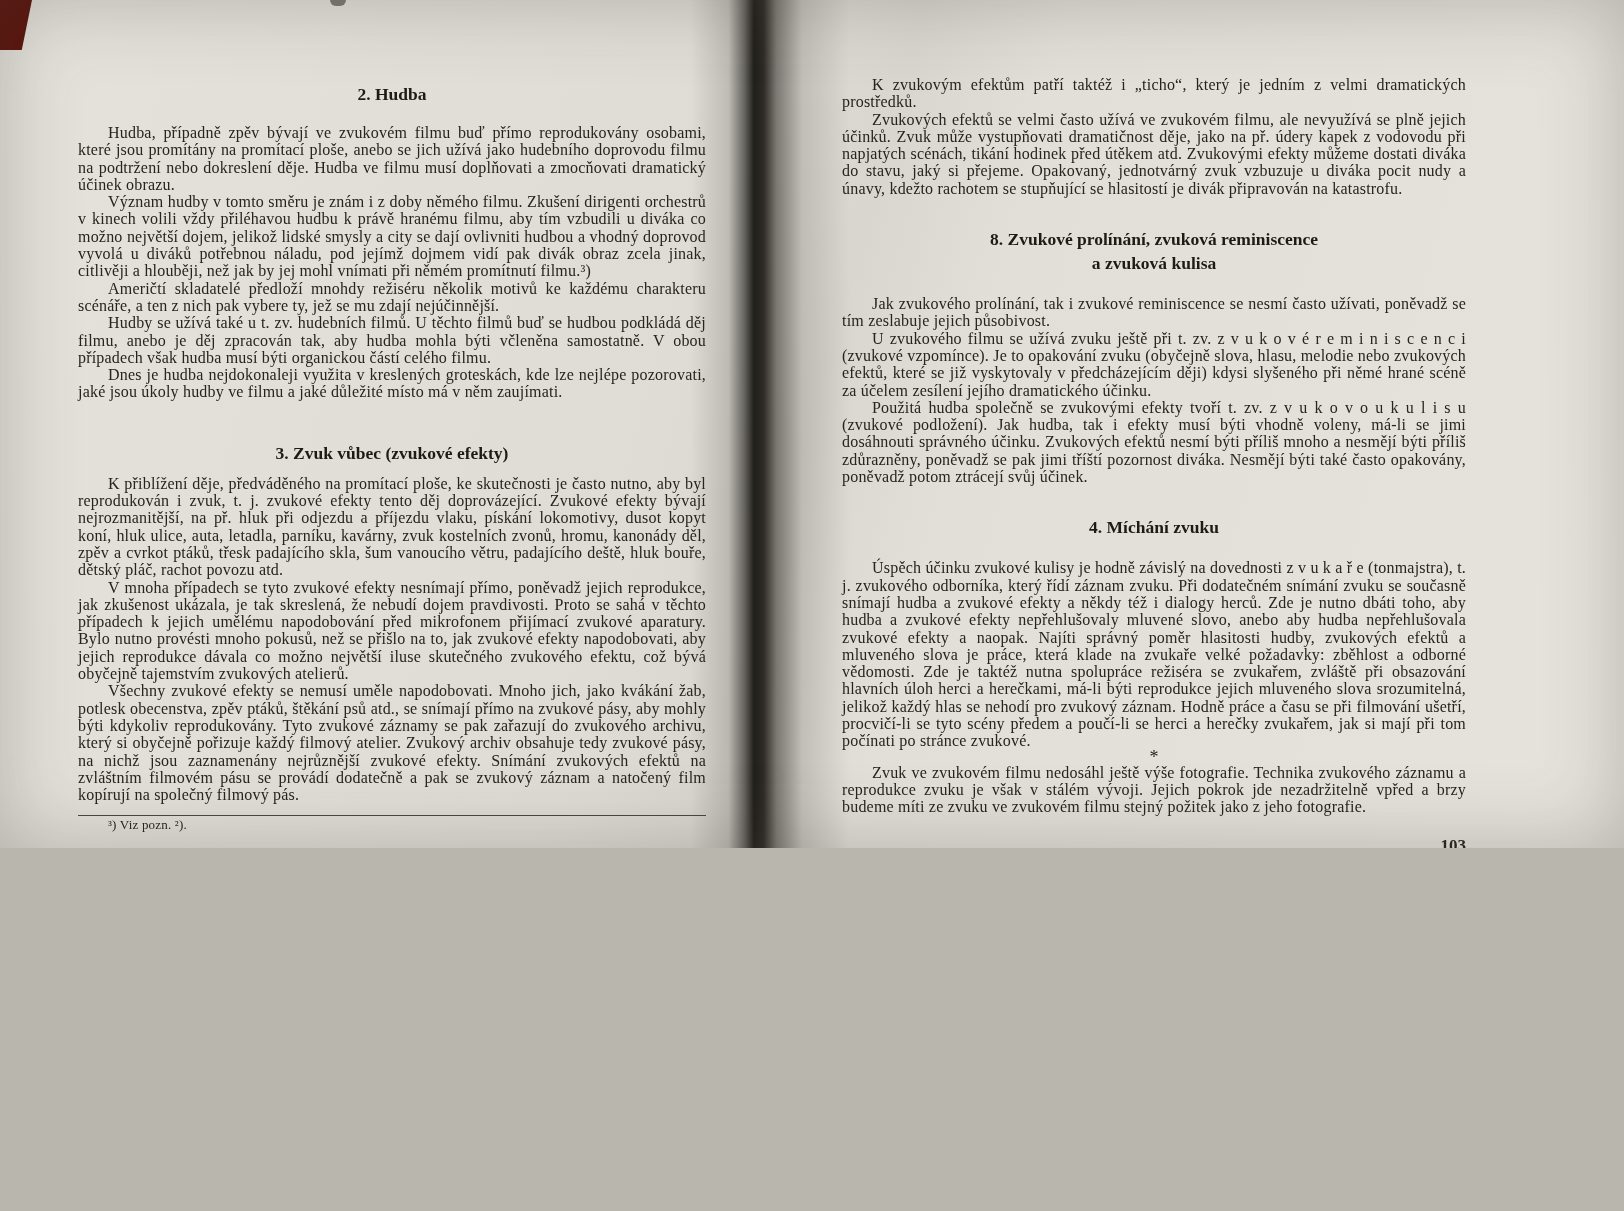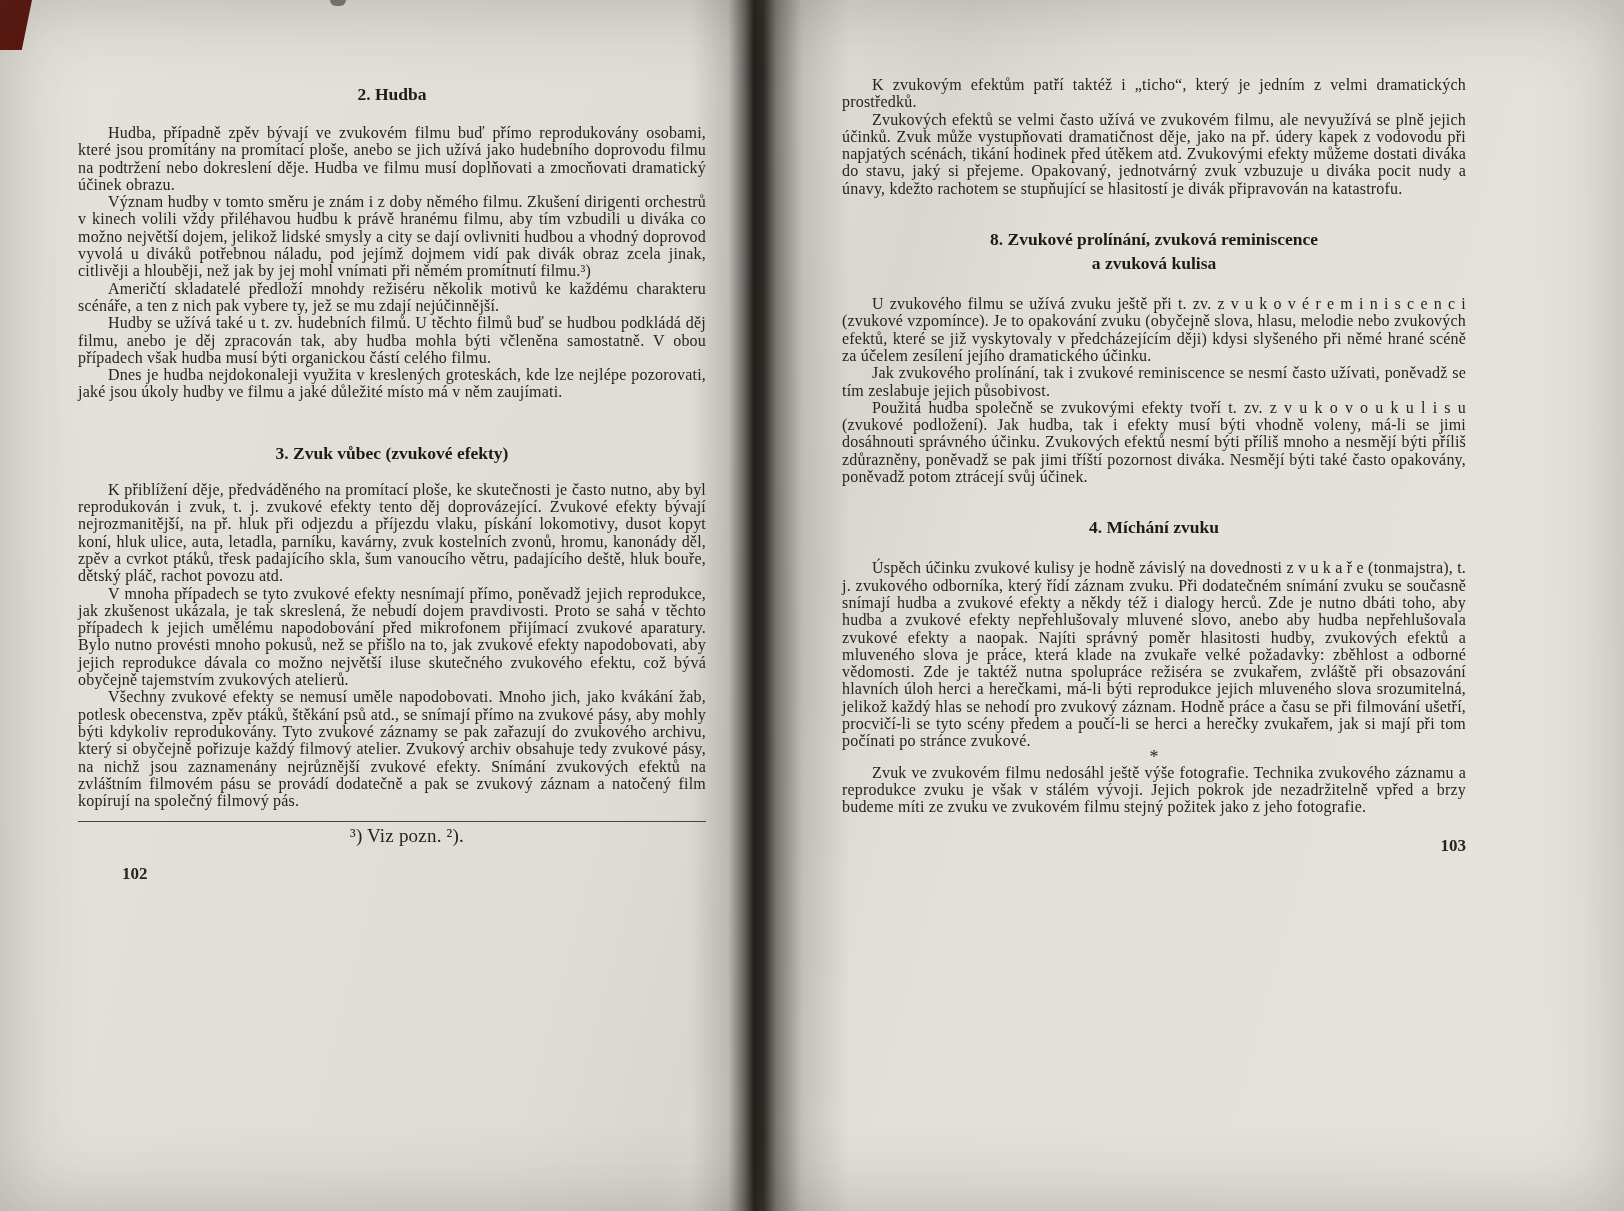--- a/index.html
+++ b/index.html
@@ -1,19 +1,19 @@
 <!DOCTYPE html>
 <html><head>
 <meta charset="utf-8">
 <style>
   html, body { margin: 0; padding: 0; background: #b9b6ae; }
   .spread {
     position: relative;
     width: 1624px;
-    height: 1211px;
+    height: 848px;
     overflow: hidden;
     background: linear-gradient(105deg, #e4e2db 0%, #dedcd5 42%, #d9d6cf 50%, #e1dfd8 58%, #e5e3dc 100%);
     font-family: "Liberation Serif", "DejaVu Serif", serif;
     color: #26241f;
   }
   .spread::after {
     content: "";
     position: absolute;
     inset: 0;
     box-shadow: inset 0 0 80px rgba(70, 66, 58, 0.30);
@@ -68,33 +68,32 @@
   h2 {
     margin: 0;
     text-align: center;
     font-size: 17.5px;
     line-height: 24px;
     font-weight: bold;
     color: #1d1b16;
     white-space: pre-line;
   }
   .section-first > h2 { margin: 2px 0 18px; }
-  .section-next  > h2 { margin: 40px 0 16px; }
+  .section-next  > h2 { margin: 40px 0 10px; }
   .page-right .section-next > h2 { margin: 30px 0 20px; }
 
   .footnote-rule {
     margin-top: 12px;
     border-top: 1.5px solid #4a463f;
     width: 100%;
   }
   .footnote {
-    font-size: 19px;
+    font-size: 13px;
     line-height: 17px;
-    margin-top: 5px;
-    text-align: center;
+    text-align: left;
     text-indent: 30px;
   }
   .page-number {
     font-size: 17px;
     font-weight: bold;
     margin-top: 20px;
     margin-left: 44px;
   }
   .pn-left  { text-align: left; }
   .pn-right { text-align: right; }
@@ -142,22 +141,22 @@
   <div class="gutter"></div>
 
   <div class="page page-right">
 
     <p>K zvukovým efektům patří taktéž i „ticho“, který je jedním z velmi dramatických prostředků.</p>
     <p>Zvukových efektů se velmi často užívá ve zvukovém filmu, ale nevyužívá se plně jejich účinků. Zvuk může vystupňovati dramatičnost děje, jako na př. údery kapek z vodovodu při napjatých scénách, tikání hodinek před útěkem atd. Zvukovými efekty můžeme dostati diváka do stavu, jaký si přejeme. Opakovaný, jednotvárný zvuk vzbuzuje u diváka pocit nudy a únavy, kdežto rachotem se stupňující se hlasitostí je divák připravován na katastrofu.</p>
 
     <section class="section section-next">
       <h2>8. Zvukové prolínání, zvuková reminiscence
 a zvuková kulisa</h2>
+      <p>Jak zvukového prolínání, tak i zvukové reminiscence se nesmí často užívati, poněvadž se tím zeslabuje jejich působivost.</p>
       <p>U zvukového filmu se užívá zvuku ještě při t. zv. z v u k o v é  r e m i n i s c e n c i  (zvukové vzpomínce). Je to opakování zvuku (obyčejně slova, hlasu, melodie nebo zvukových efektů, které se již vyskytovaly v předcházejícím ději) kdysi slyšeného při němé hrané scéně za účelem zesílení jejího dramatického účinku.</p>
-      <p>Jak zvukového prolínání, tak i zvukové reminiscence se nesmí často užívati, poněvadž se tím zeslabuje jejich působivost.</p>
       <p>Použitá hudba společně se zvukovými efekty tvoří t. zv. z v u k o v o u  k u l i s u  (zvukové podložení). Jak hudba, tak i efekty musí býti vhodně voleny, má-li se jimi dosáhnouti správného účinku. Zvukových efektů nesmí býti příliš mnoho a nesmějí býti příliš zdůrazněny, poněvadž se pak jimi tříští pozornost diváka. Nesmějí býti také často opakovány, poněvadž potom ztrácejí svůj účinek.</p>
     </section>
 
     <section class="section section-next">
       <h2>4. Míchání zvuku</h2>
       <p>Úspěch účinku zvukové kulisy je hodně závislý na dovednosti z v u k a ř e  (tonmajstra), t. j. zvukového odborníka, který řídí záznam zvuku. Při dodatečném snímání zvuku se současně snímají hudba a zvukové efekty a někdy též i dialogy herců. Zde je nutno dbáti toho, aby hudba a zvukové efekty nepřehlušovaly mluvené slovo, anebo aby hudba nepřehlušovala zvukové efekty a naopak. Najíti správný poměr hlasitosti hudby, zvukových efektů a mluveného slova je práce, která klade na zvukaře velké požadavky: zběhlost a odborné vědomosti. Zde je taktéž nutna spolupráce režiséra se zvukařem, zvláště při obsazování hlavních úloh herci a herečkami, má-li býti reprodukce jejich mluveného slova srozumitelná, jelikož každý hlas se nehodí pro zvukový záznam. Hodně práce a času se při filmování ušetří, procvičí-li se tyto scény předem a poučí-li se herci a herečky zvukařem, jak si mají při tom počínati po stránce zvukové.</p>
     </section>
 
     <div class="star-separator">*</div>
 

